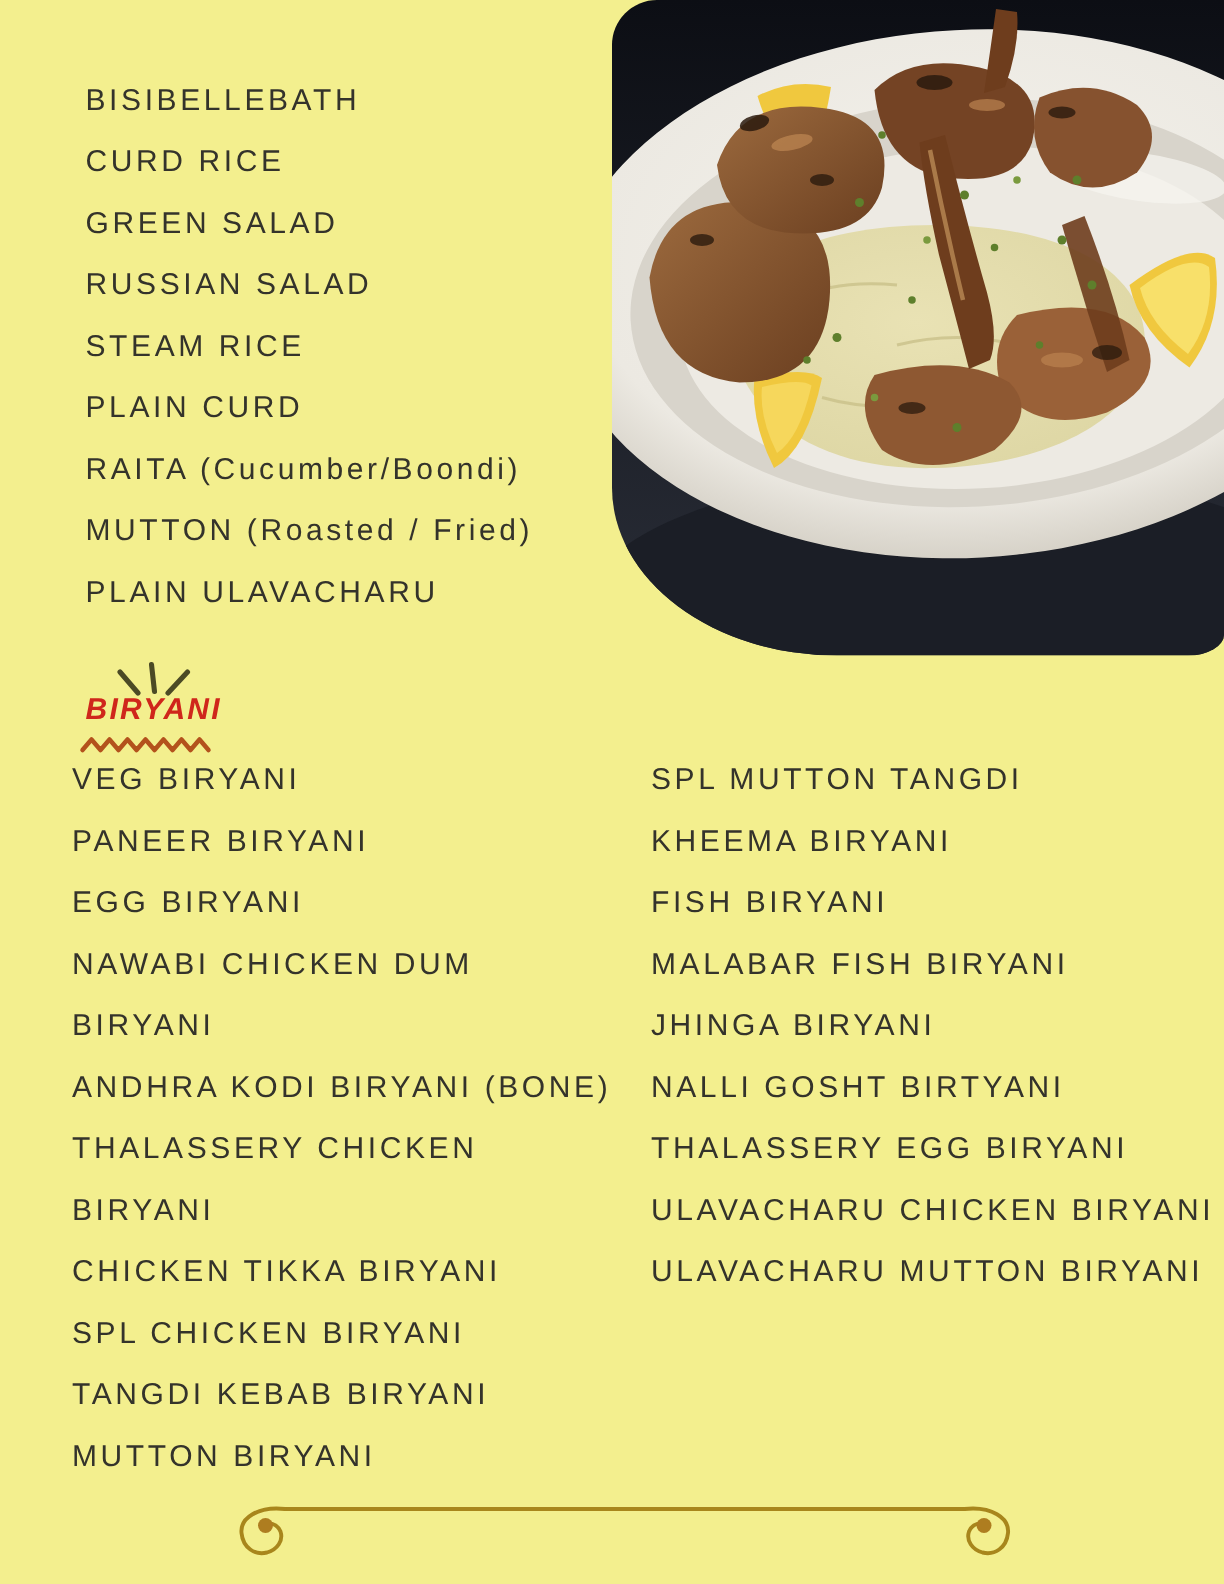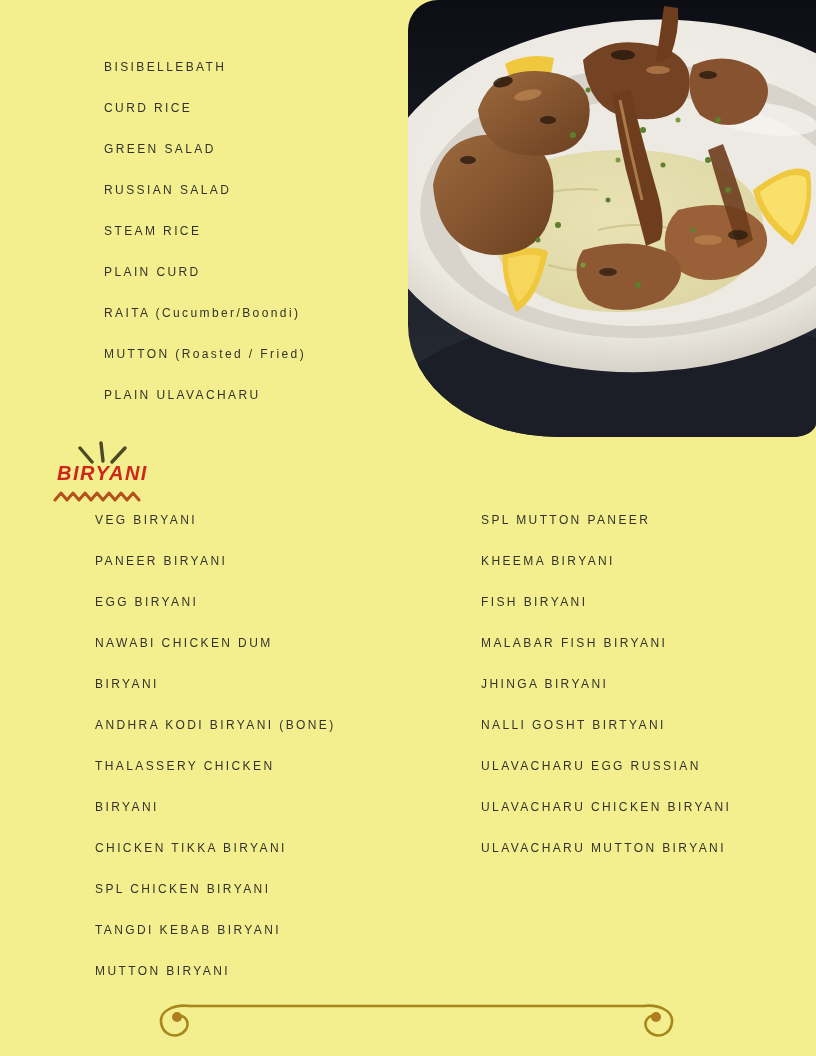--- a/index.html
+++ b/index.html
@@ -11,26 +11,25 @@
     overflow:hidden;
   }
   
   ul.menu-col{
     list-style:none;margin:0;padding:0;
     position:absolute;
   }
   ul.menu-col li{
     display:block;
     line-height:41px;
-    font-size:12px;
+    font-size:20px;
     font-weight:500;
     letter-spacing:2.4px;
     color:var(--ink,#34332b);
     white-space:pre-line;
-    margin-left:47px;
   }
   .sides-list{left:57px;top:47px;width:380px;}
   .biryani-col-left{left:48px;top:500px;width:380px;}
   .biryani-col-right{left:434px;top:500px;width:382px;}
 
   
   .biryani-head{position:absolute;left:57px;top:436px;width:160px;height:70px;}
   .biryani-head .rays{position:absolute;left:0;top:0;width:80px;height:28px;}
   .biryani-head .rays path{stroke:var(--rays_olive,#4b4a25);stroke-width:3.4;stroke-linecap:round;fill:none;}
   .biryani-title{
@@ -193,27 +192,27 @@
       <li class="menu-item">ANDHRA KODI BIRYANI (BONE)</li>
       <li class="menu-item">THALASSERY CHICKEN
 BIRYANI</li>
       <li class="menu-item">CHICKEN TIKKA BIRYANI</li>
       <li class="menu-item">SPL CHICKEN BIRYANI</li>
       <li class="menu-item">TANGDI KEBAB BIRYANI</li>
       <li class="menu-item">MUTTON BIRYANI</li>
     </ul>
 
   <ul class="menu-col biryani-col-right">
-      <li class="menu-item">SPL MUTTON PANEER</li>
+      <li class="menu-item">SPL MUTTON TANGDI</li>
       <li class="menu-item">KHEEMA BIRYANI</li>
       <li class="menu-item">FISH BIRYANI</li>
       <li class="menu-item">MALABAR FISH BIRYANI</li>
       <li class="menu-item">JHINGA BIRYANI</li>
       <li class="menu-item">NALLI GOSHT BIRTYANI</li>
-      <li class="menu-item">ULAVACHARU EGG RUSSIAN</li>
+      <li class="menu-item">THALASSERY EGG BIRYANI</li>
       <li class="menu-item">ULAVACHARU CHICKEN BIRYANI</li>
       <li class="menu-item">ULAVACHARU MUTTON BIRYANI</li>
     </ul>
 
   <svg class="divider" viewBox="0 0 816 56">
     <path d="M190 16 L643 16"></path>
     <path d="M190 16 C172 14 160 22 161 32 C162 42 170 47 178 45 C185 43 189 37 187 31 C185 26 179 24 175 27"></path>
     <path d="M643 16 C661 14 673 22 672 32 C671 42 663 47 655 45 C648 43 644 37 646 31 C648 26 654 24 658 27"></path>
     <circle cx="177" cy="27" r="5"></circle>
     <circle cx="656" cy="27" r="5"></circle>

